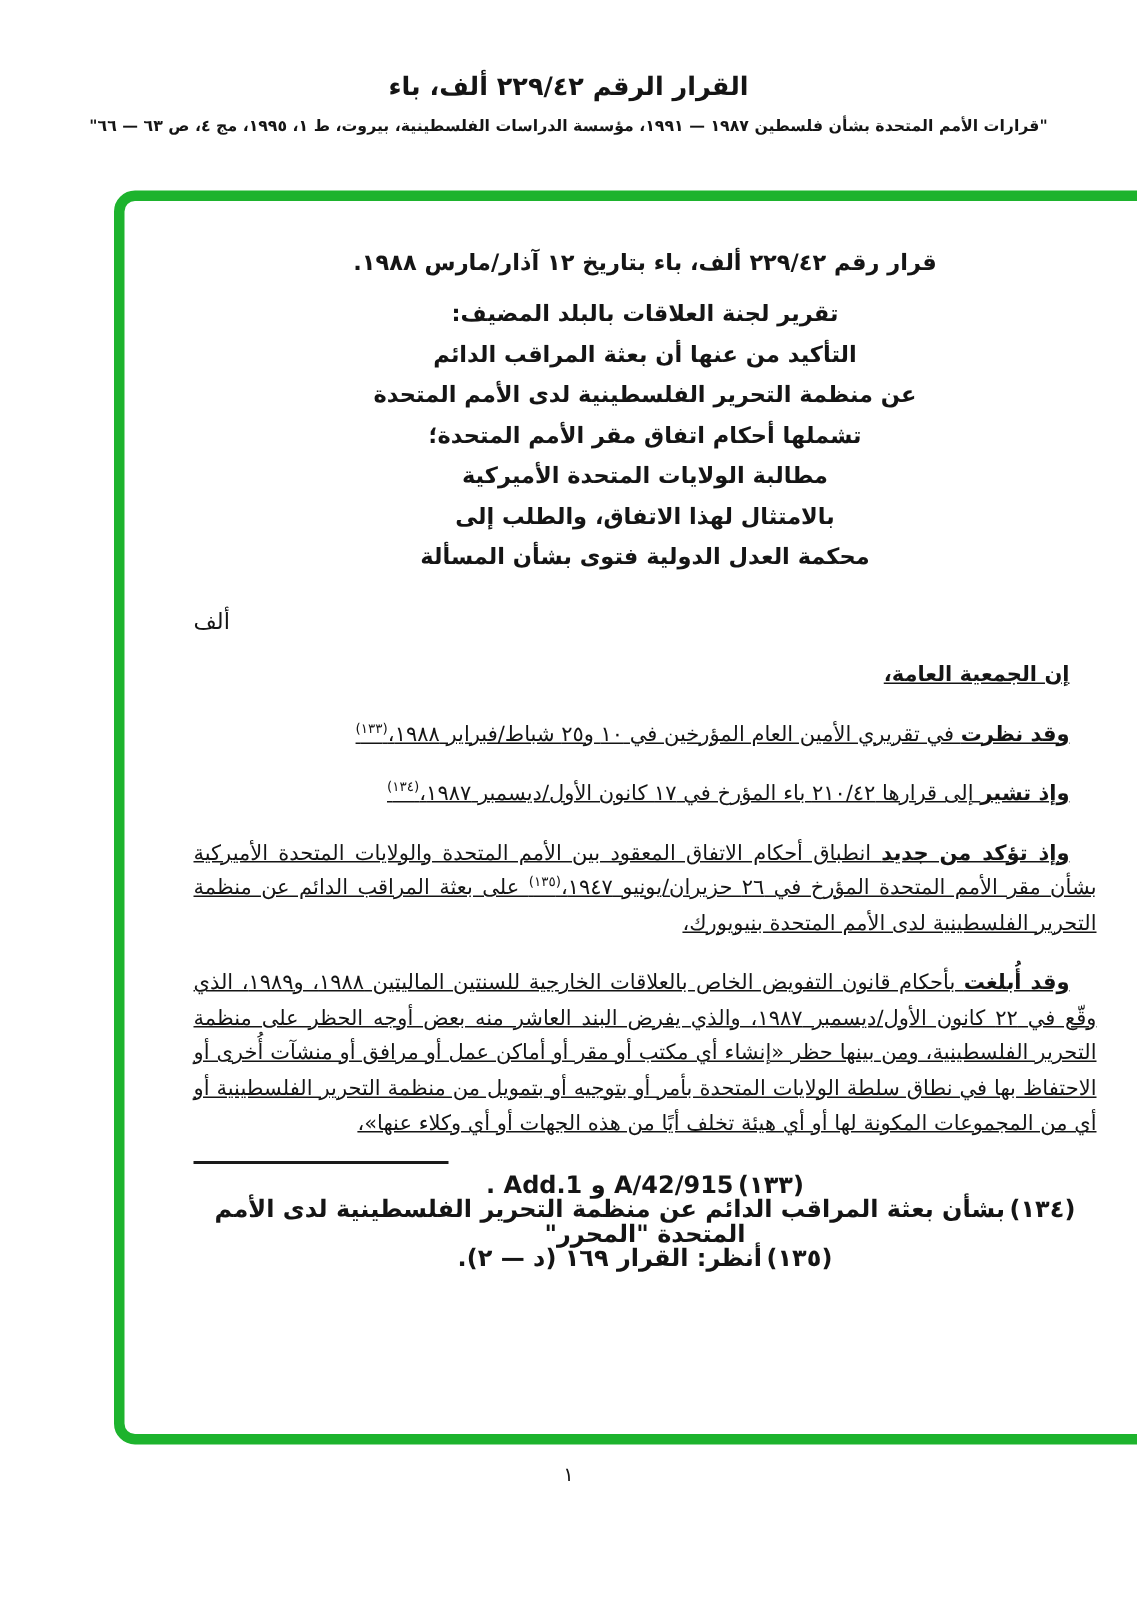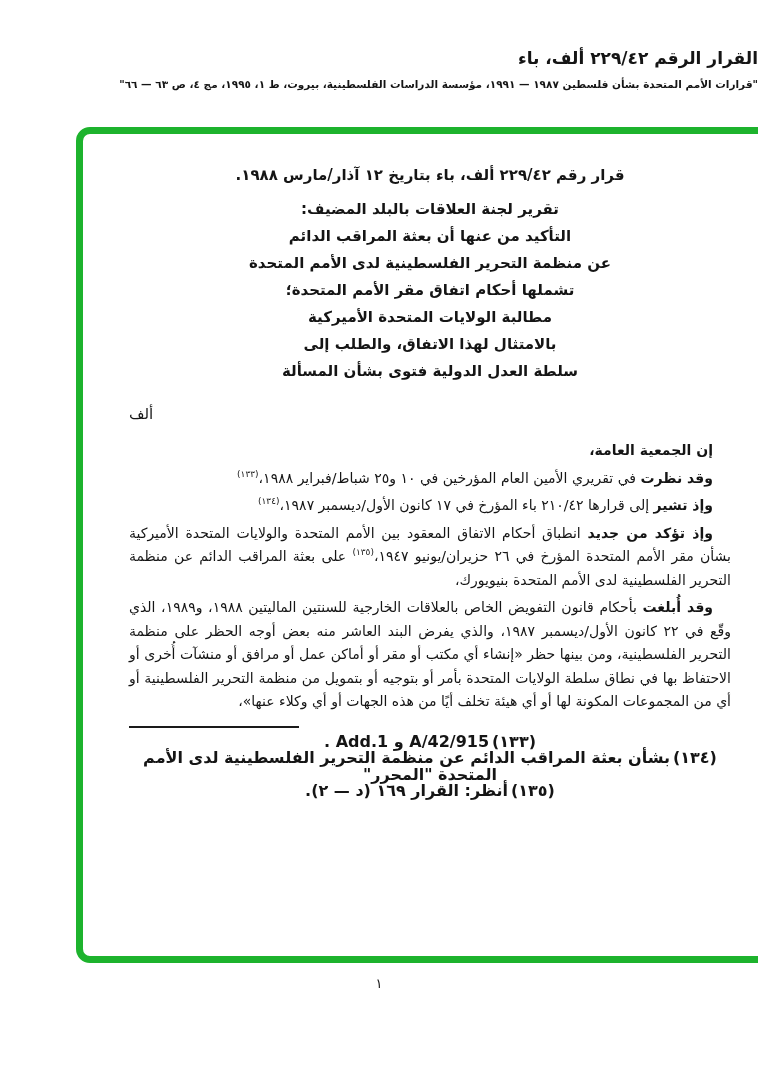--- a/index.html
+++ b/index.html
@@ -6,38 +6,38 @@
   body{
     width:758px;height:1078px;
     font-family:"DejaVu Sans",sans-serif;
     color:#151515;
     position:relative;
     -webkit-font-smoothing:antialiased;
   }
   .page{width:758px;height:1078px;position:relative;}
 
   
-  .top-header{padding-top:48px;direction:rtl;}
+  .top-header{padding-top:48px;text-align:center;direction:rtl;}
   .top-title{font-size:17px;font-weight:bold;margin:0;}
   .top-source{font-size:10.5px;font-weight:bold;margin-top:10px;letter-spacing:0;}
 
   
   .frame{
     position:absolute;left:76px;top:127px;width:708px;height:836px;
     box-sizing:border-box;border:7px solid #1db32d;border-radius:14px;
     padding:32px 46px 20px 46px;background:#ffffff;direction:rtl;overflow:hidden;
   }
   .doc-title{text-align:center;font-weight:bold;font-size:15px;margin:0 0 12px 0;}
   .subtitle-block{margin-bottom:20px;}
   .subtitle-line{text-align:center;font-weight:bold;font-size:15px;line-height:27px;}
   .section-heading{text-align:left;font-weight:normal;font-size:15px;margin:20px 0 16px 0;}
 
   .para{
     font-size:14px;line-height:23.5px;text-align:justify;
-    text-indent:18px;margin:4px 0 2px 0;
+    text-indent:18px;margin:16px 0 2px 0;text-decoration:underline;
   }
   .lead{font-weight:bold;}
   sup.fref{font-size:9px;font-weight:normal;line-height:0;}
 
   .fn-rule{
     width:170px;height:0;border-top:2px solid #1a1a1a;
     margin:12px auto 6px 0; 
   }
   .footnotes{direction:rtl;}
   .footnote{font-size:16px;font-weight:bold;line-height:16.5px;text-align:center;}
@@ -62,21 +62,21 @@
 
     <div class="doc-title">قرار رقم ٢٢٩/٤٢ ألف، باء بتاريخ ١٢ آذار/مارس ١٩٨٨.</div>
 
     <div class="subtitle-block">
       <div class="subtitle-line">تقرير لجنة العلاقات بالبلد المضيف:</div>
       <div class="subtitle-line">التأكيد من عنها أن بعثة المراقب الدائم</div>
       <div class="subtitle-line">عن منظمة التحرير الفلسطينية لدى الأمم المتحدة</div>
       <div class="subtitle-line">تشملها أحكام اتفاق مقر الأمم المتحدة؛</div>
       <div class="subtitle-line">مطالبة الولايات المتحدة الأميركية</div>
       <div class="subtitle-line">بالامتثال لهذا الاتفاق، والطلب إلى</div>
-      <div class="subtitle-line">سلطة العدل الدولية فتوى بشأن المسألة</div>
+      <div class="subtitle-line">محكمة العدل الدولية فتوى بشأن المسألة</div>
     </div>
 
     <div class="section-heading">ألف</div>
 
     <p class="para"><span class="lead">إن الجمعية العامة،</span><span></span><sup class="fref"></sup><span></span></p>
 
     <p class="para"><span class="lead">وقد نظرت</span><span> في تقريري الأمين العام المؤرخين في ١٠ و٢٥ شباط/فبراير ١٩٨٨،</span><sup class="fref">(١٣٣)</sup><span></span></p>
 
     <p class="para"><span class="lead">وإذ تشير</span><span> إلى قرارها ٢١٠/٤٢ باء المؤرخ في ١٧ كانون الأول/ديسمبر ١٩٨٧،</span><sup class="fref">(١٣٤)</sup><span></span></p>
 

